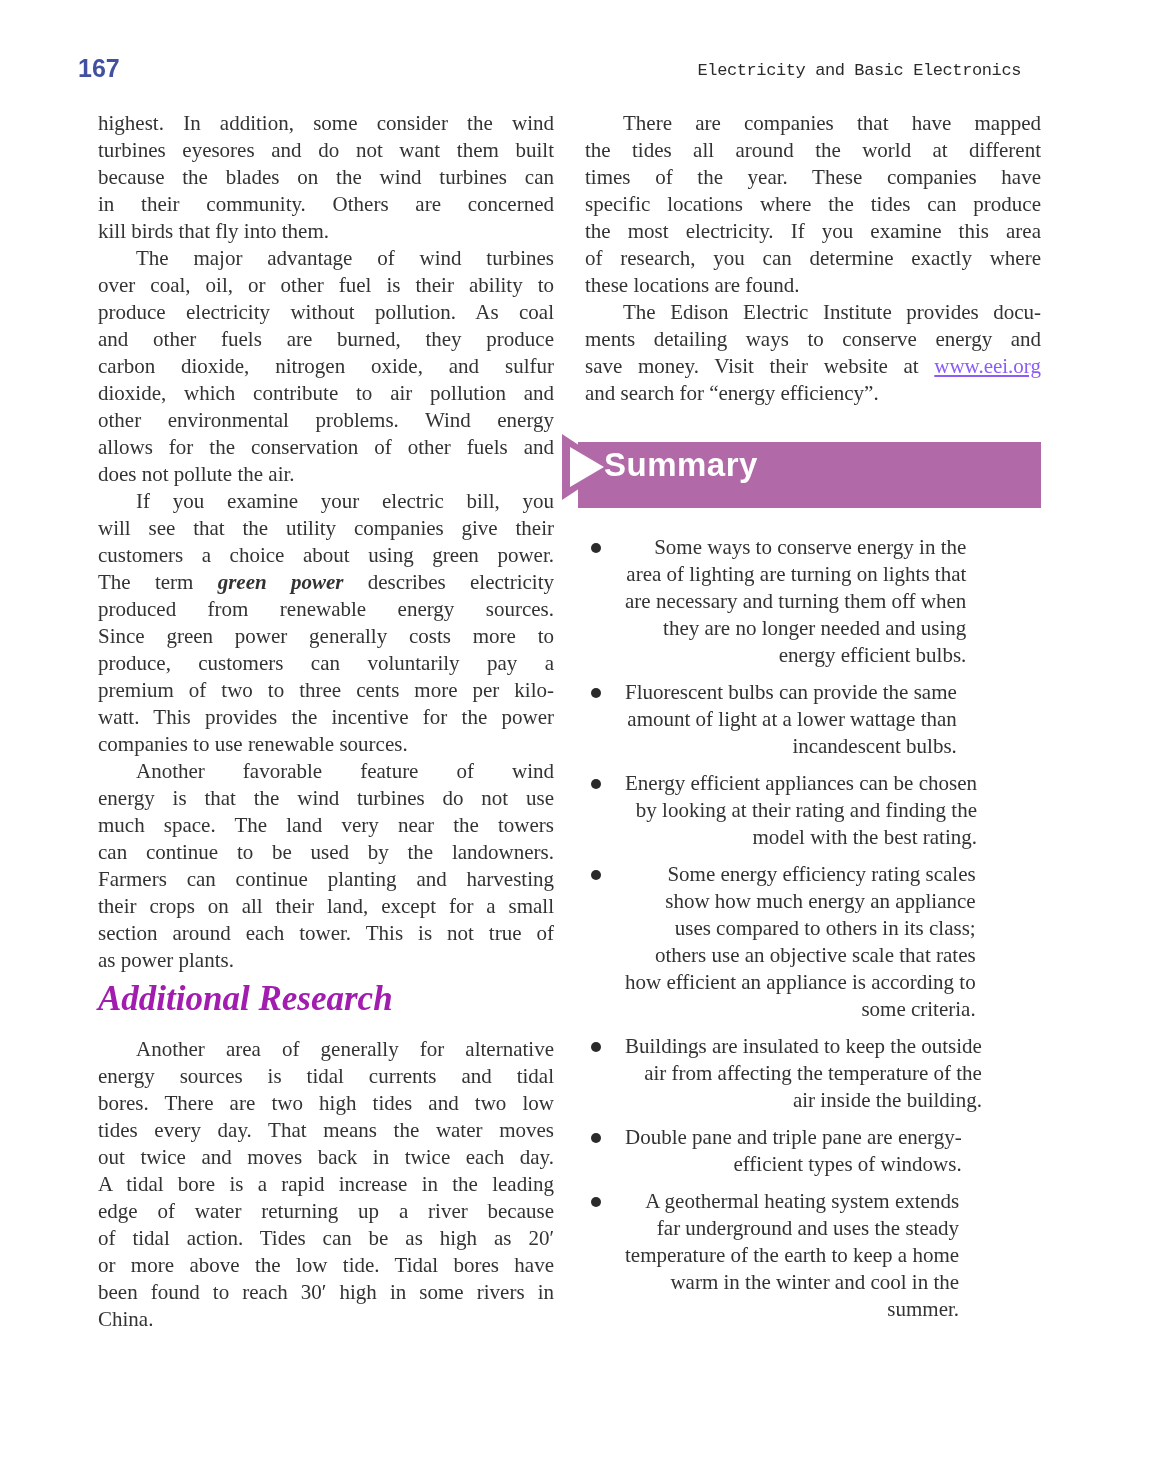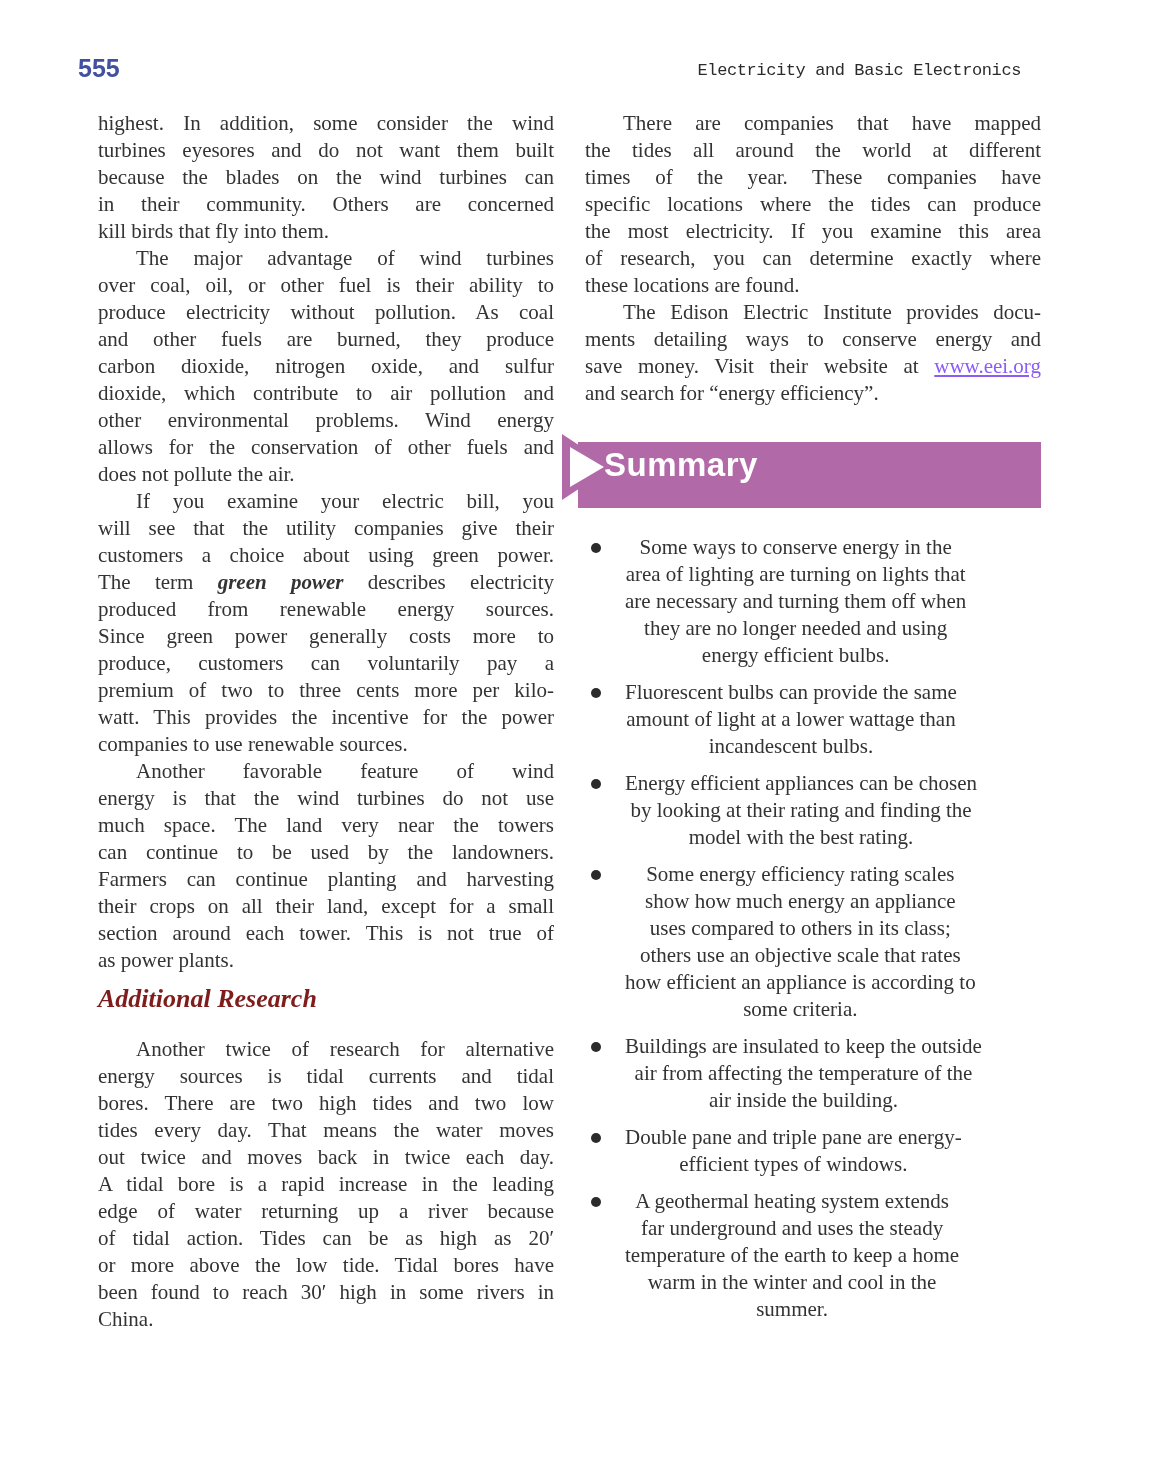--- a/index.html
+++ b/index.html
@@ -33,23 +33,23 @@
     white-space: nowrap;
   }
   .tl-last { text-align-last: left; }
   .plines.indent .tl:first-child { text-indent: 38px; }
 
   .emph { font-weight: bold; font-style: italic; }
   .link { color: #8b5cf6; text-decoration: underline; }
 
   .subhead {
     margin: 7px 0 19px 0; padding: 0;
-    font-size: 26px; line-height: 36px;
+    font-size: 35px; line-height: 36px;
     font-weight: bold; font-style: italic;
-    color: #7f1d1d;
+    color: #a21caf;
   }
 
   .summary-bar {
     position: relative;
     margin: 35px 0 0 -7px;
     width: 463px; height: 66px;
     background: #b169a8;
   }
   .banner-arrow {
     position: absolute; left: -16px; top: -8px;
@@ -67,27 +67,27 @@
   .dot {
     flex: 0 0 auto;
     width: 10px; height: 10px; border-radius: 50%;
     background: #2b2b2b;
     margin: 9px 0 0 6px;
   }
   .btext {
     margin-left: 24px;
     line-height: 27px;
     white-space: pre-line;
-    text-align: center;
+    text-align: right;
   }
 </style>
 </head>
 <body>
 
-<div class="pagenum">555</div>
+<div class="pagenum">167</div>
 <div class="runhead">Electricity and Basic Electronics</div>
 
 <div class="col col-left">
   <div class="plines">
       <div class="tl">highest. In addition, some consider the wind</div>
       <div class="tl">turbines eyesores and do not want them built</div>
       <div class="tl">because the blades on the wind turbines can</div>
       <div class="tl">in their community. Others are concerned</div>
       <div class="tl tl-last">kill birds that fly into them.</div>
     </div>
@@ -127,21 +127,21 @@
       <div class="tl">can continue to be used by the landowners.</div>
       <div class="tl">Farmers can continue planting and harvesting</div>
       <div class="tl">their crops on all their land, except for a small</div>
       <div class="tl">section around each tower. This is not true of</div>
       <div class="tl tl-last">as power plants.</div>
     </div>
 
   <h2 class="subhead">Additional Research</h2>
 
   <div class="plines indent">
-      <div class="tl">Another twice of research for alternative</div>
+      <div class="tl">Another area of generally for alternative</div>
       <div class="tl">energy sources is tidal currents and tidal</div>
       <div class="tl">bores. There are two high tides and two low</div>
       <div class="tl">tides every day. That means the water moves</div>
       <div class="tl">out twice and moves back in twice each day.</div>
       <div class="tl">A tidal bore is a rapid increase in the leading</div>
       <div class="tl">edge of water returning up a river because</div>
       <div class="tl">of tidal action. Tides can be as high as 20′</div>
       <div class="tl">or more above the low tide. Tidal bores have</div>
       <div class="tl">been found to reach 30′ high in some rivers in</div>
       <div class="tl tl-last">China.</div>

